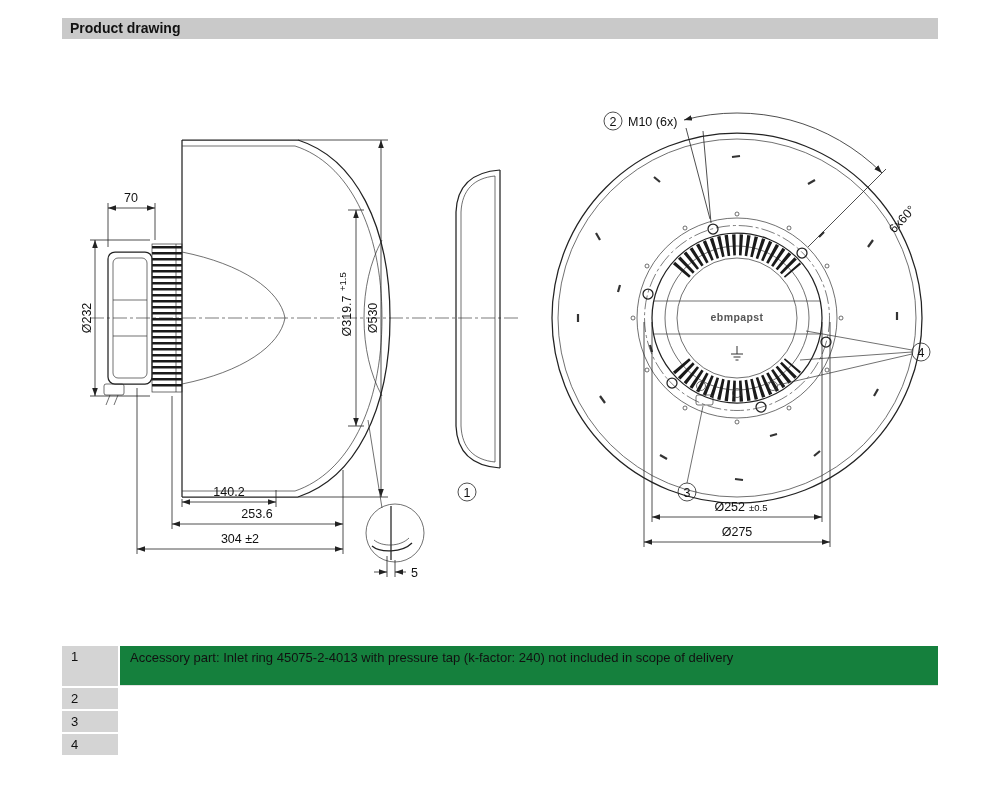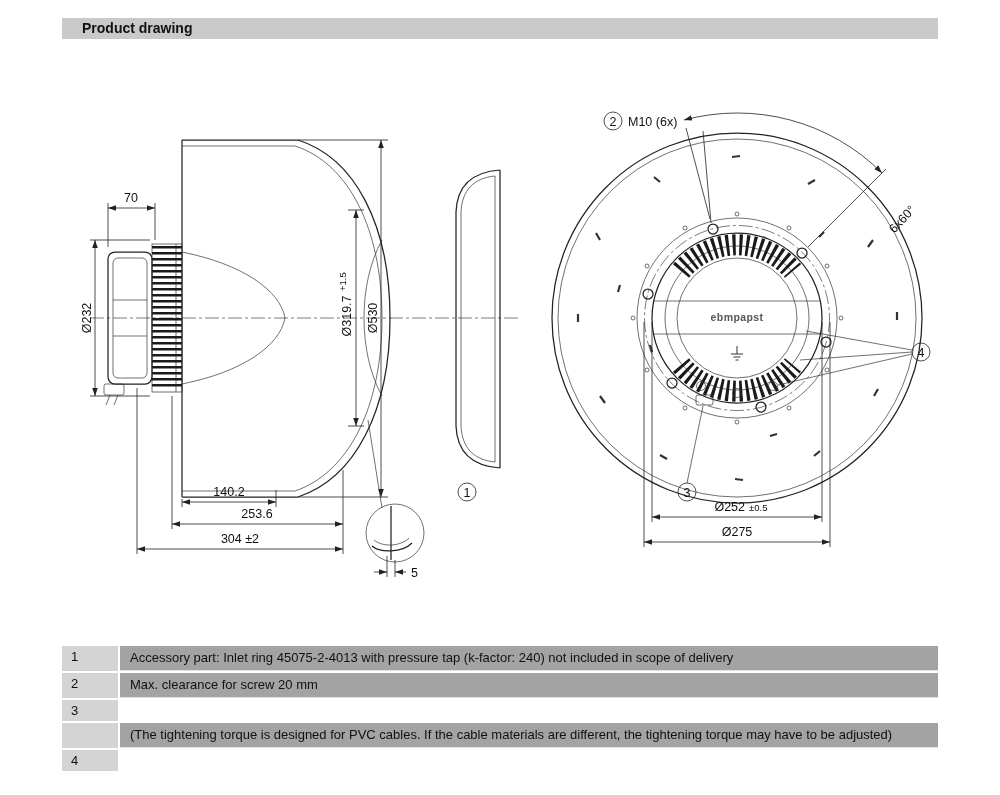--- a/index.html
+++ b/index.html
@@ -1,41 +1,41 @@
 <!DOCTYPE html>
 <html><head>
 <meta charset="utf-8">
 <style>
   html,body{margin:0;padding:0;background:#fff;}
   .page{position:relative;width:1000px;height:795px;background:#fff;overflow:hidden;
         font-family:"Liberation Sans",sans-serif;color:#111;}
   .header-bar{position:absolute;left:62px;top:18px;width:876px;height:21px;
         background:#c9c9c9;z-index:5;}
-  .header-bar span{display:block;padding-left:20px;line-height:21px;
+  .header-bar span{display:block;padding-left:8px;line-height:21px;
         font-size:14px;font-weight:bold;color:#111;}
   svg.drawing{position:absolute;left:0;top:0;width:1000px;height:640px;}
 
   
   .ol{fill:none;stroke:#222;stroke-width:1.25;}
   .tl{fill:none;stroke:#333;stroke-width:0.7;}
   .dim{fill:none;stroke:#222;stroke-width:0.8;}
   .cl{fill:none;stroke:#444;stroke-width:0.7;stroke-dasharray:14 3 3 3;}
   .dtxt{font-family:"Liberation Sans",sans-serif;font-size:12.5px;fill:#111;}
   .stxt{font-family:"Liberation Sans",sans-serif;font-size:9.5px;fill:#111;}
   .logo{font-family:"Liberation Sans",sans-serif;font-size:10.5px;font-weight:bold;
         fill:#555;letter-spacing:.4px;}
   .scatter{fill:none;stroke:#333;stroke-width:2.2;}
   .comb{fill:none;stroke:#1a1a1a;}
 
   
   .notes{position:absolute;left:62px;top:646px;width:876px;font-size:13px;}
   .nrow{display:flex;align-items:stretch;border-bottom:2px solid #fff;}
   .num{width:58px;background:#d4d4d4;padding:3px 0 3px 9px;box-sizing:border-box;
        border-right:2px solid #fff;}
-  .txt{flex:1;background:#a3a3a3;padding:3px 4px 3px 10px;border-bottom:1px solid #e2e2e2;
+  .txt{flex:1;background:#15803d;padding:3px 4px 18px 10px;border-bottom:1px solid #e2e2e2;
        line-height:18px;}
 </style>
 </head>
 <body>
 
 <div class="page">
 
   <div class="header-bar">
     <span>Product drawing</span>
   </div>
@@ -228,27 +228,22 @@
     </g>
   </svg>
 
   <div class="notes">
     <div class="nrow">
       <div class="num">1</div>
       <div class="txt">Accessory part: Inlet ring 45075-2-4013 with pressure tap (k-factor: 240) not included in scope of delivery</div>
     </div>
     <div class="nrow">
       <div class="num">2</div>
-      <div class="txt">Max. clearance for screw 20 mm</div>
     </div>
     <div class="nrow">
       <div class="num">3</div>
     </div>
     <div class="nrow">
-      <div class="num"></div>
-      <div class="txt">(The tightening torque is designed for PVC cables. If the cable materials are different, the tightening torque may have to be adjusted)</div>
-    </div>
-    <div class="nrow">
       <div class="num">4</div>
     </div>
   </div>
 
 </div>
 
 </body></html>

